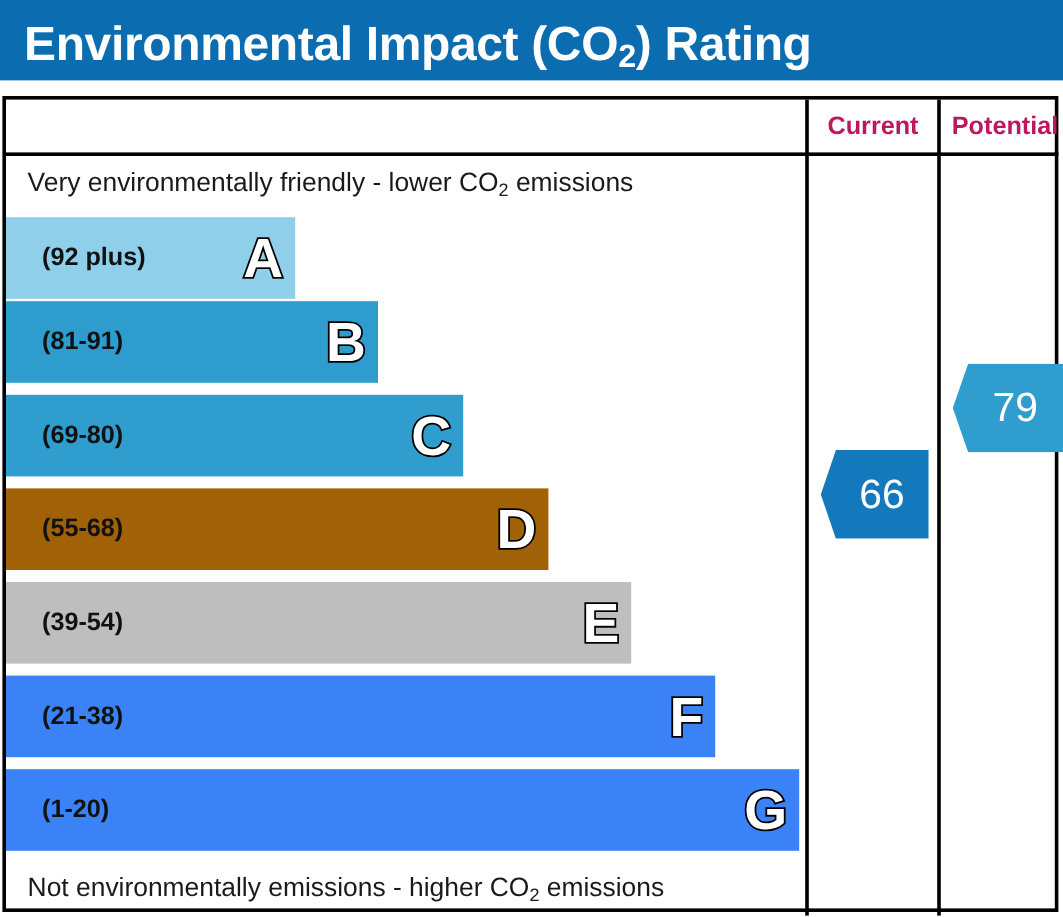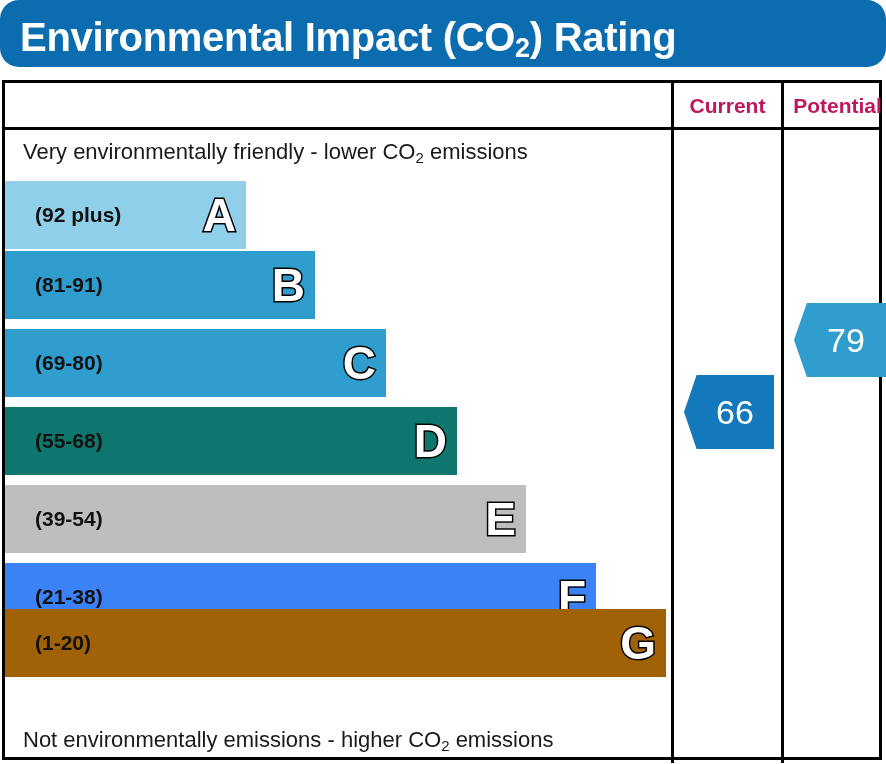--- a/index.html
+++ b/index.html
@@ -22,21 +22,20 @@
   }
 
   
   .banner {
     position: absolute;
     left: 0;
     top: 0;
     width: 886px;
     height: 67px;
     background: #0b6cb0;
-    border-radius: 19px;
   }
   .banner-title {
     position: absolute;
     left: 20px;
     top: 8px;
     font-size: 40px;
     font-weight: bold;
     color: #ffffff;
     letter-spacing: -0.3px;
     white-space: nowrap;
@@ -209,36 +208,36 @@
     <div class="band" style="top: 168px; width: 310px; background: rgb(46, 156, 205);">
       <span class="band-range">(81-91)</span>
       <span class="band-letter" style="right: 10px;">B</span>
     </div>
 
     <div class="band" style="top: 246px; width: 381px; background: rgb(47, 158, 207);">
       <span class="band-range">(69-80)</span>
       <span class="band-letter" style="right: 10px;">C</span>
     </div>
 
-    <div class="band" style="top: 324px; width: 452px; background: #0f766e;">
+    <div class="band" style="top: 324px; width: 452px; background: #a16207;">
       <span class="band-range">(55-68)</span>
       <span class="band-letter" style="right: 10px;">D</span>
     </div>
 
     <div class="band" style="top: 402px; width: 521px; background: rgb(190, 190, 190);">
       <span class="band-range">(39-54)</span>
       <span class="band-letter" style="right: 10px;">E</span>
     </div>
 
     <div class="band" style="top: 480px; width: 591px; background: #3b82f6;">
       <span class="band-range">(21-38)</span>
       <span class="band-letter" style="right: 10px;">F</span>
     </div>
 
-    <div class="band" style="top: 526px; width: 661px; background: #a16207;">
+    <div class="band" style="top: 558px; width: 661px; background: #3b82f6;">
       <span class="band-range">(1-20)</span>
       <span class="band-letter" style="right: 10px;">G</span>
     </div>
 
     <div class="caption bottom"><span>Not environmentally emissions - higher CO</span><sub>2</sub><span> emissions</span></div>
 
     <div class="marker" id="marker-current" style="left: 679px; top: 292px; width: 90px;">
       <div class="marker-shape" style="background: rgb(20, 121, 188);"></div>
       <div class="marker-value">66</div>
     </div>

